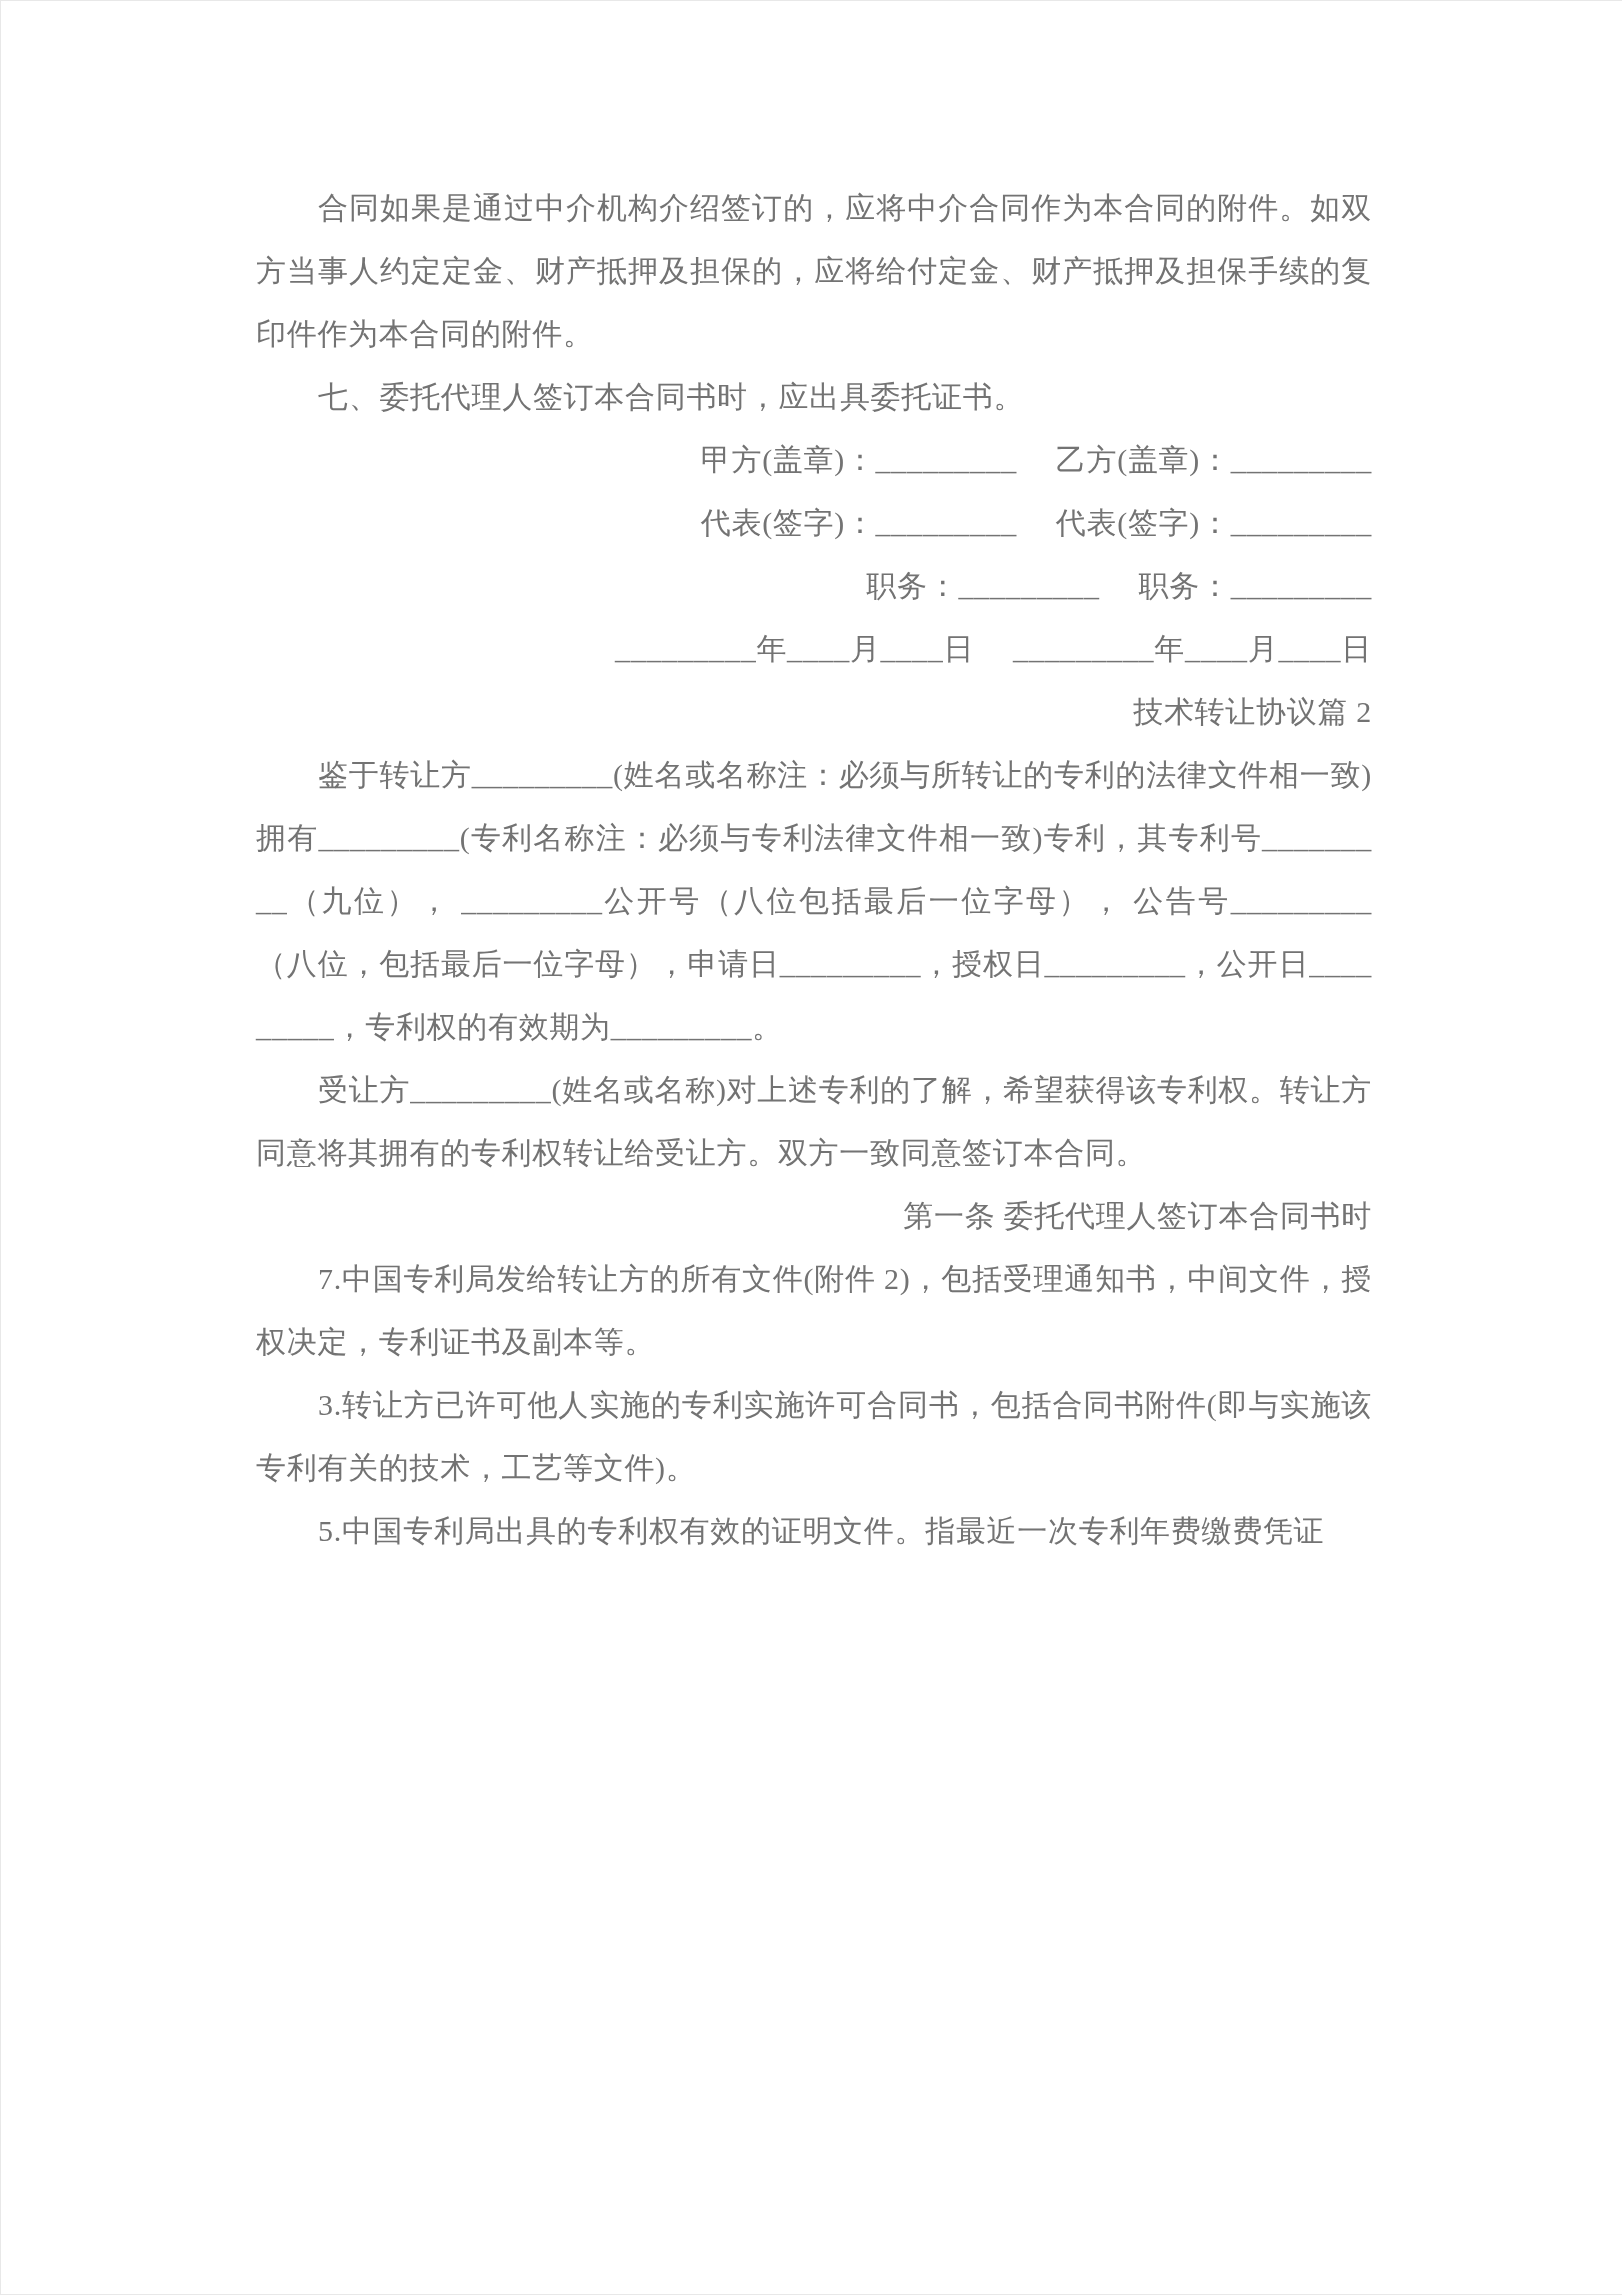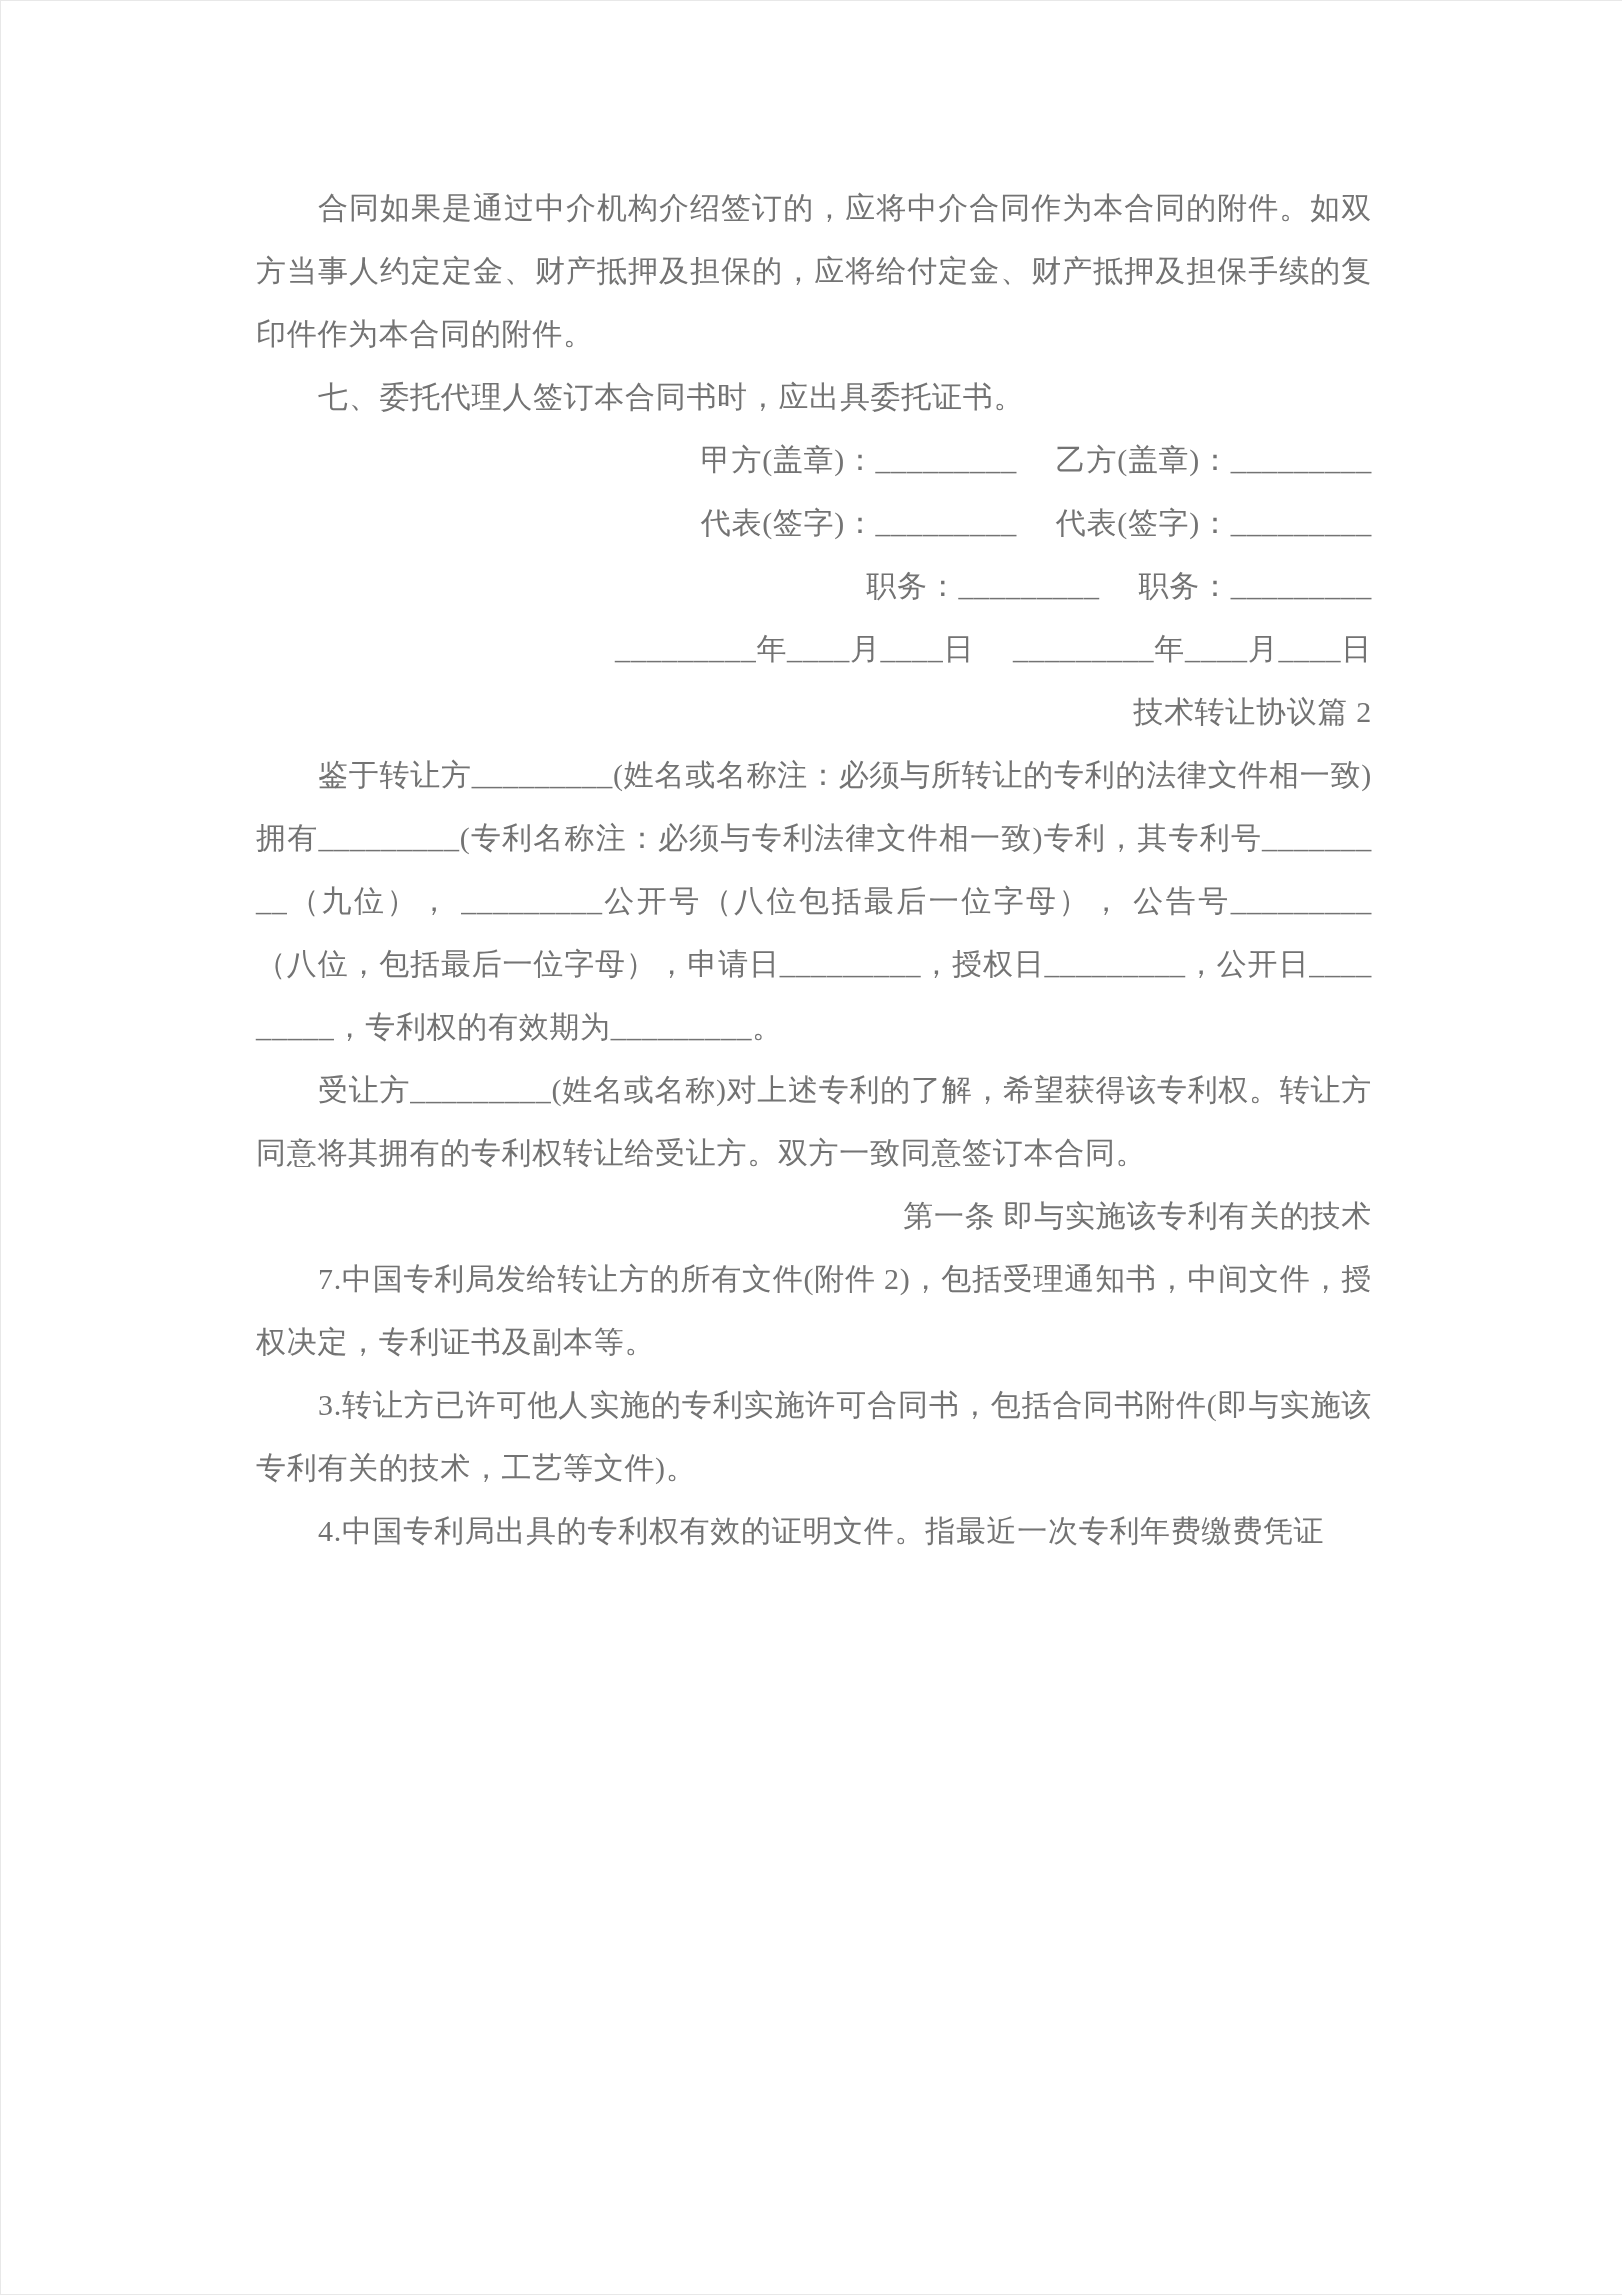--- a/index.html
+++ b/index.html
@@ -49,19 +49,19 @@
   <div class="content">
     <p>合同如果是通过中介机构介绍签订的，应将中介合同作为本合同的附件。如双方当事人约定定金、财产抵押及担保的，应将给付定金、财产抵押及担保手续的复印件作为本合同的附件。</p>
     <p>七、委托代理人签订本合同书时，应出具委托证书。</p>
     <p class="sig">甲方(盖章)：_________　 乙方(盖章)：_________</p>
     <p class="sig">代表(签字)：_________　 代表(签字)：_________</p>
     <p class="sig">职务：_________　 职务：_________</p>
     <p class="sig">_________年____月____日　 _________年____月____日</p>
     <p class="heading">技术转让协议篇 2</p>
     <p>鉴于转让方_________(姓名或名称注：必须与所转让的专利的法律文件相一致)拥有_________(专利名称注：必须与专利法律文件相一致)专利，其专利号_________（九位）， _________公开号（八位包括最后一位字母）， 公告号_________（八位，包括最后一位字母），申请日_________，授权日_________，公开日_________，专利权的有效期为_________。</p>
     <p>受让方_________(姓名或名称)对上述专利的了解，希望获得该专利权。转让方同意将其拥有的专利权转让给受让方。双方一致同意签订本合同。</p>
-    <p class="heading">第一条 即与实施该专利有关的技术</p>
+    <p class="heading">第一条 委托代理人签订本合同书时</p>
     <p>7.中国专利局发给转让方的所有文件(附件 2)，包括受理通知书，中间文件，授权决定，专利证书及副本等。</p>
     <p>3.转让方已许可他人实施的专利实施许可合同书，包括合同书附件(即与实施该专利有关的技术，工艺等文件)。</p>
-    <p>4.中国专利局出具的专利权有效的证明文件。指最近一次专利年费缴费凭证</p>
+    <p>5.中国专利局出具的专利权有效的证明文件。指最近一次专利年费缴费凭证</p>
   </div>
 </div>
 
 
 </body></html>

